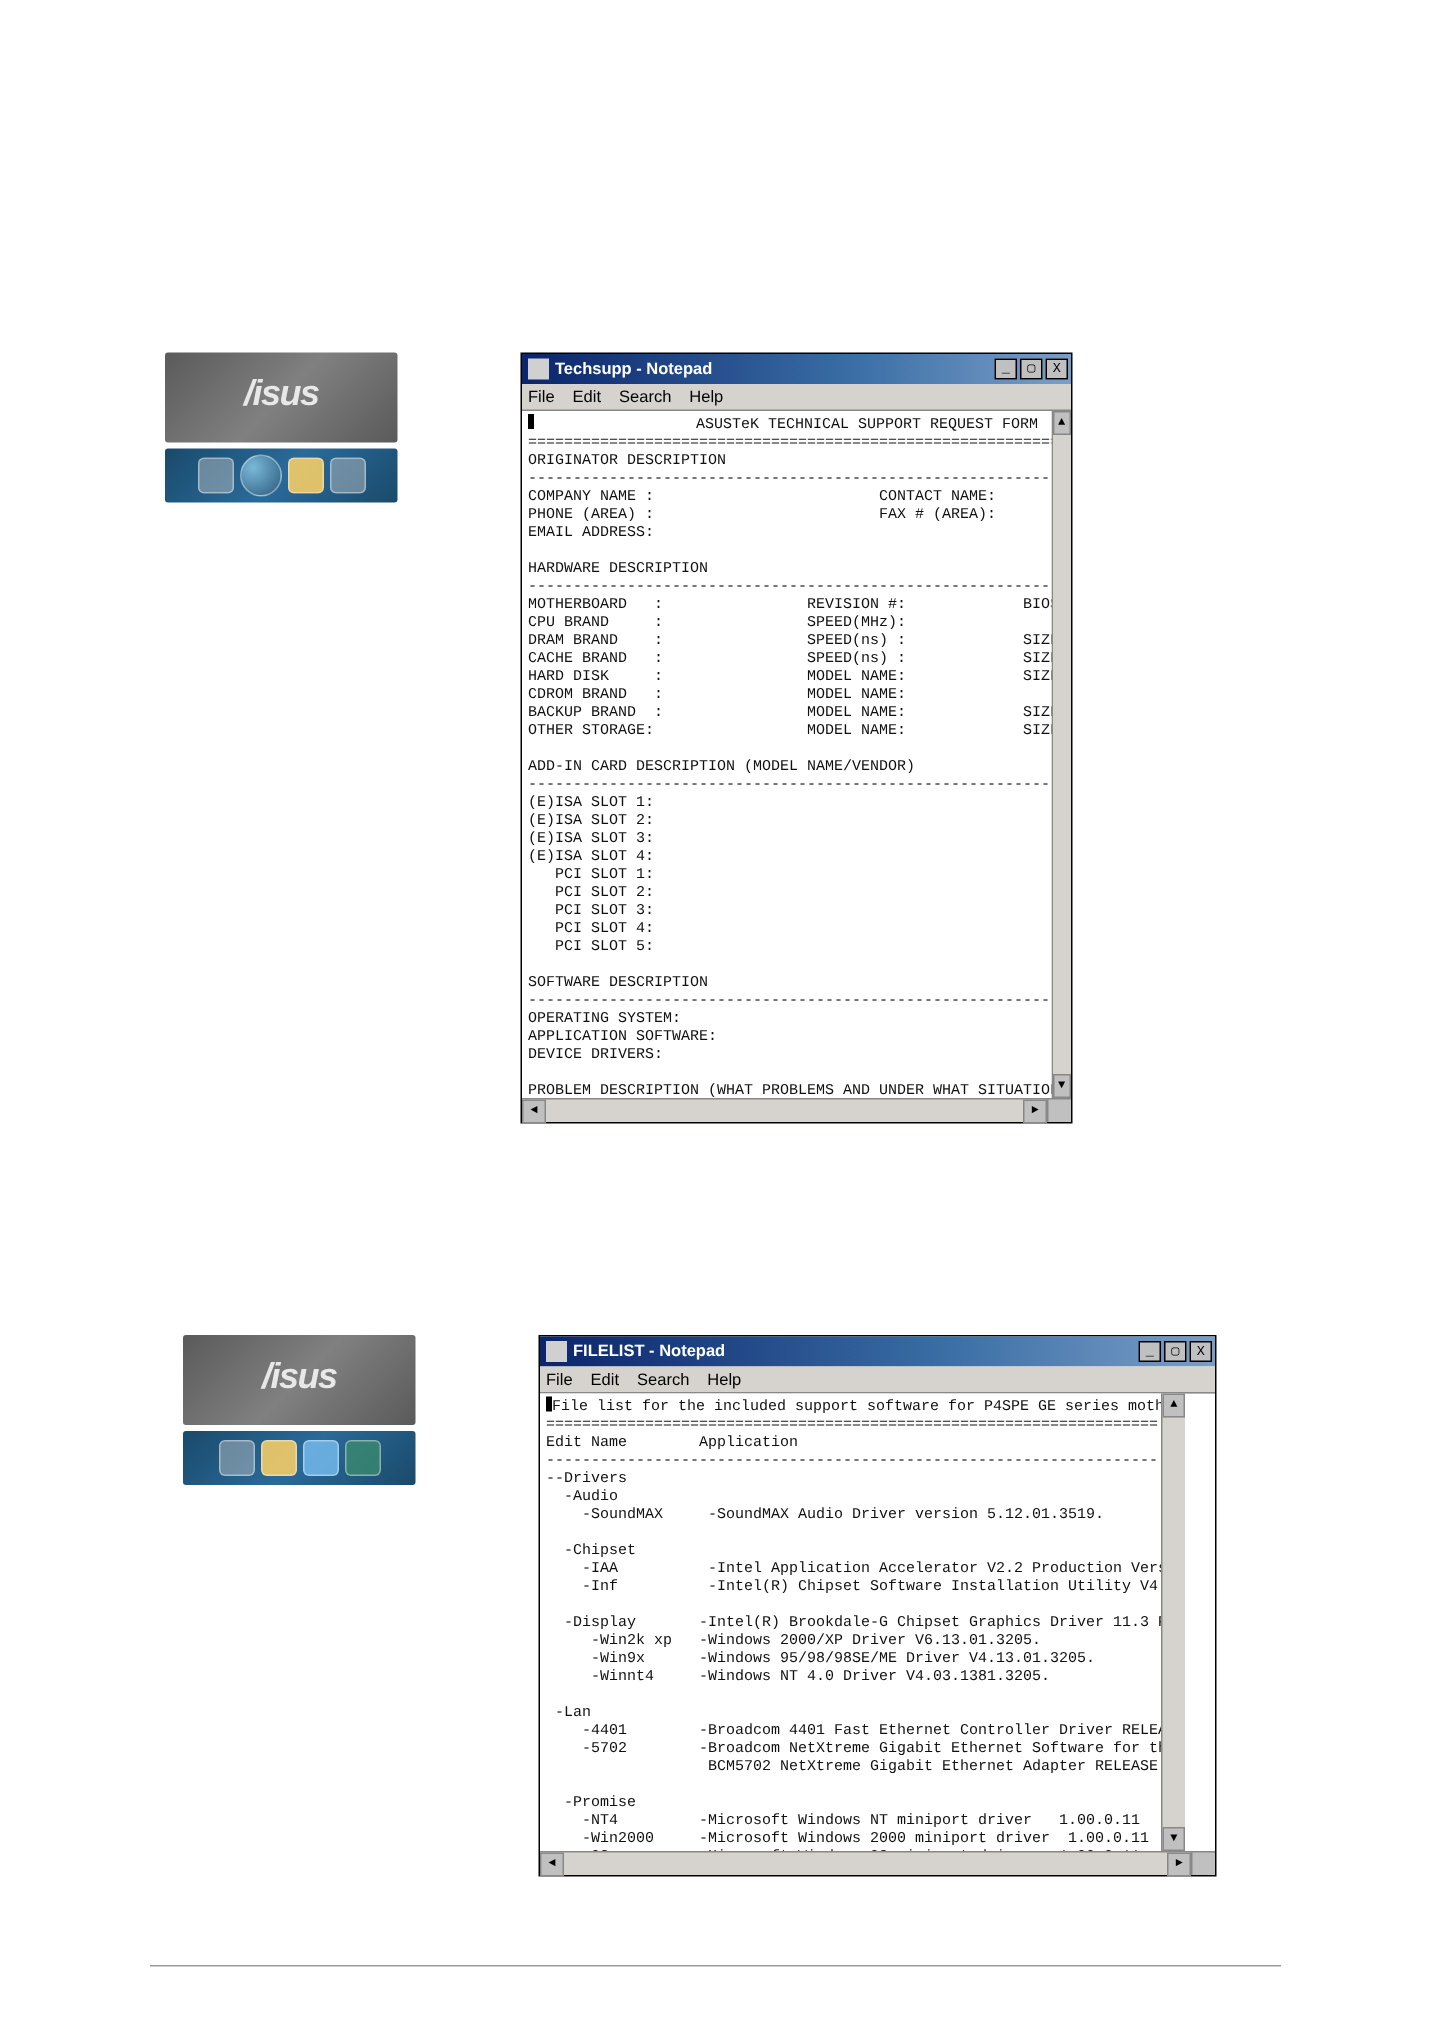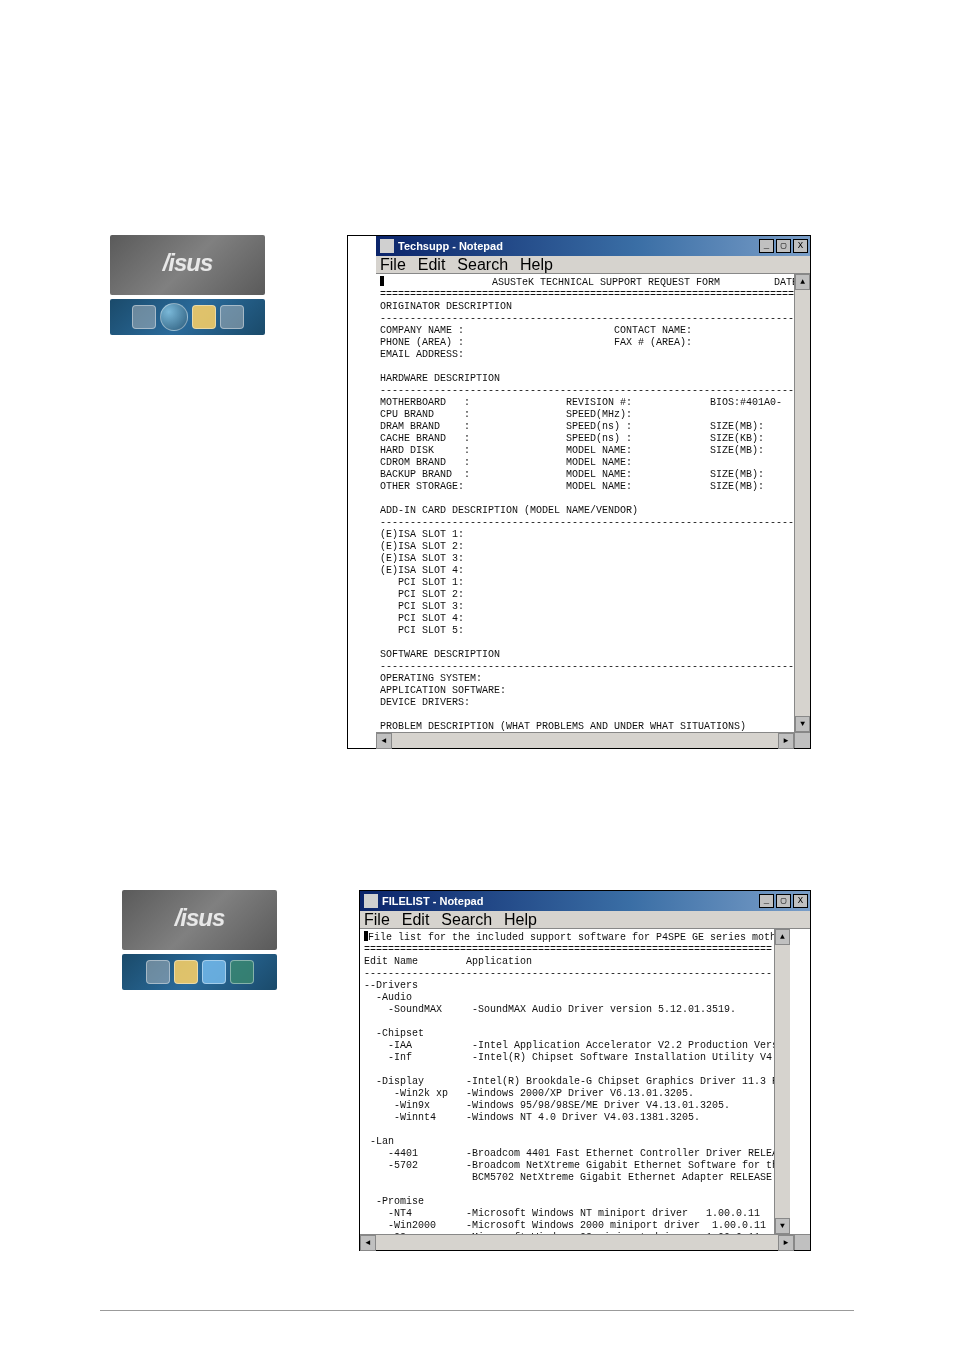--- a/index.html
+++ b/index.html
@@ -113,21 +113,21 @@
     color: #000;
   }
   .menubar {
     height: 18px;
     background: #d6d3ce;
     display: flex;
     align-items: center;
     padding-left: 4px;
     gap: 12px;
     font-family: Tahoma, Arial, sans-serif;
-    font-size: 16px;
+    font-size: 11px;
     color: #000;
     border-bottom: 1px solid #888;
   }
   .menubar span { cursor: default; }
 
   .np-body {
     display: flex;
   }
   .np-content {
     background: #ffffff;
@@ -168,21 +168,21 @@
   .hscroll .sb-btn { width: 16px; height: 16px; }
   .corner {
     width: 16px;
     height: 16px;
     background: #c0c0c0;
     border-top: 1px solid #888;
     border-left: 1px solid #888;
   }
 
   
-  .np1 { width: 464px; margin-left: 82px; padding-left: 28px; }
+  .np1 { width: 368px; margin-left: 82px; }
   .np1 .np-content { width: 424px; height: 458px; padding: 2px 4px; }
   .np2 { width: 452px; margin-left: 82px; }
   .np2 .np-content { width: 414px; height: 305px; padding: 2px 4px; }
 
   
   .cursor-bar {
     display:inline-block;
     width: 4px;
     height: 10px;
     background:#000;

